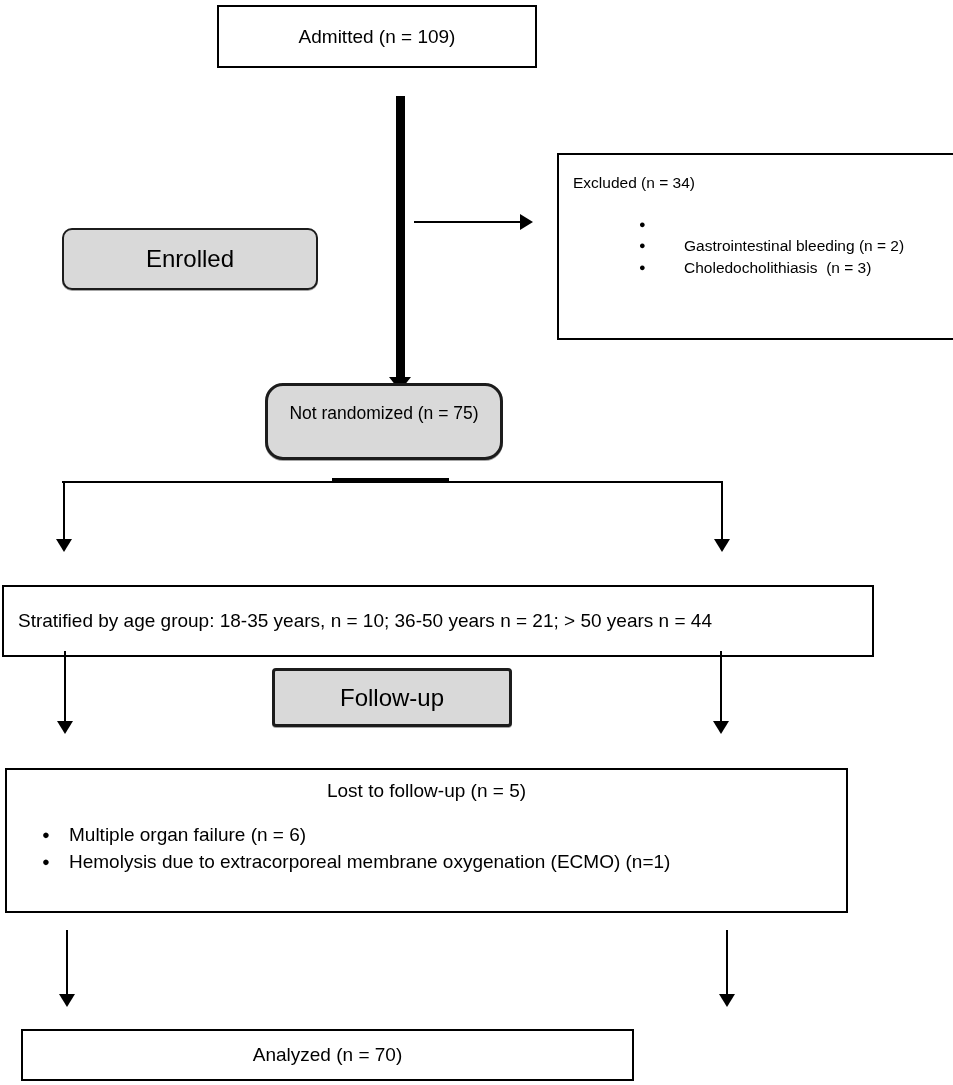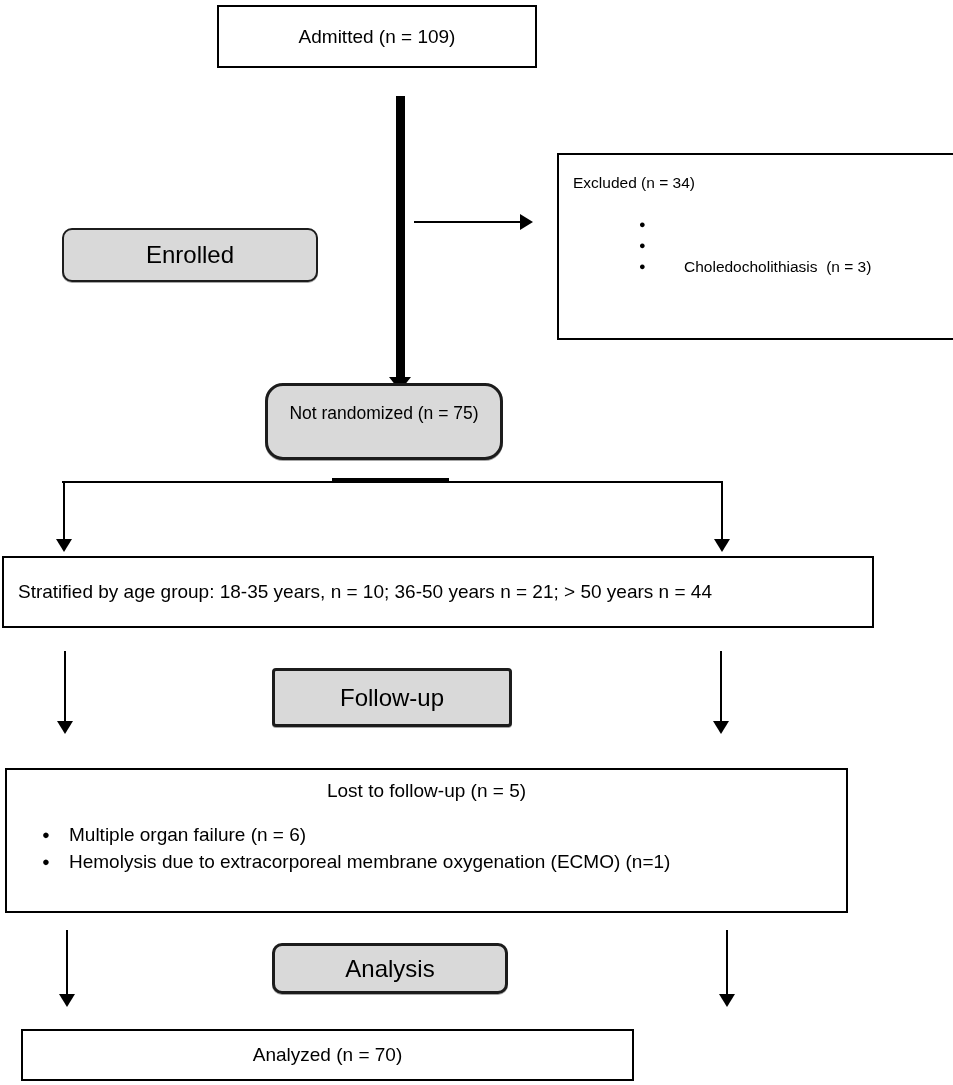--- a/index.html
+++ b/index.html
@@ -55,45 +55,46 @@
 
   <div class="abs rect-box" style="left:557px;top:153px;width:412px;height:187px;align-items:flex-start;justify-content:flex-start;">
     <div class="excluded-inner">
       <span class="list-box-title">Excluded (n = 34)</span>
       <ul class="dot-list">
         <li>
           <span class="bullet">●</span>
         </li>
         <li>
           <span class="bullet">●</span>
+          <span class="li-text">Gastrointestinal bleeding (n = 2)</span>
         </li>
         <li>
           <span class="bullet">●</span>
           <span class="li-text">Choledocholithiasis  (n = 3)</span>
         </li>
       </ul>
     </div>
   </div>
 
-  <div class="abs stage-box" style="left:62px;top:228px;width:256px;height:54px;border-radius:10px;font-size:24px;">
+  <div class="abs stage-box" style="left:62px;top:228px;width:256px;height:62px;border-radius:10px;font-size:24px;">
     <span>Enrolled</span>
   </div>
 
   <div class="abs stage-box" style="left:265px;top:383px;width:238px;height:77px;border-radius:18px;border-width:3px;font-size:17.5px;align-items:flex-start;padding-top:17px;">
     <span>Not randomized (n = 75)</span>
   </div>
 
   <div class="abs line" style="left:62px;top:481px;width:661px;height:2px;"></div>
   <div class="abs line" style="left:332px;top:478px;width:117px;height:5px;"></div>
   <div class="abs line" style="left:63px;top:481px;width:2px;height:58px;"></div>
   <div class="abs arrow-down" style="left:56px;top:539px;"></div>
   <div class="abs line" style="left:721px;top:481px;width:2px;height:58px;"></div>
   <div class="abs arrow-down" style="left:714px;top:539px;"></div>
 
-  <div class="abs rect-box" style="left:2px;top:556px;width:872px;height:72px;justify-content:flex-start;text-align:left;padding-left:14px;font-size:19px;">
+  <div class="abs rect-box" style="left:2px;top:585px;width:872px;height:72px;justify-content:flex-start;text-align:left;padding-left:14px;font-size:19px;">
     <span>Stratified by age group: 18-35 years, n = 10; 36-50 years n = 21; &gt; 50 years n = 44</span>
   </div>
 
   <div class="abs line" style="left:64px;top:651px;width:2px;height:70px;"></div>
   <div class="abs arrow-down" style="left:57px;top:721px;"></div>
   <div class="abs line" style="left:720px;top:651px;width:2px;height:70px;"></div>
   <div class="abs arrow-down" style="left:713px;top:721px;"></div>
 
   <div class="abs stage-box" style="left:272px;top:668px;width:240px;height:59px;border-radius:4px;border-width:3px;font-size:24px;">
     <span>Follow-up</span>
@@ -113,21 +114,18 @@
         </li>
       </ul>
     </div>
   </div>
 
   <div class="abs line" style="left:66px;top:930px;width:2px;height:64px;"></div>
   <div class="abs arrow-down" style="left:59px;top:994px;"></div>
   <div class="abs line" style="left:726px;top:930px;width:2px;height:64px;"></div>
   <div class="abs arrow-down" style="left:719px;top:994px;"></div>
 
-  <div class="abs stage-box" style="left:272px;top:943px;width:236px;height:51px;border-radius:10px;border-width:3px;font-size:24px;">
-    <span>Analysis</span>
-  </div>
 
   <div class="abs rect-box" style="left:21px;top:1029px;width:613px;height:52px;font-size:19px;">
     <span>Analyzed (n = 70)</span>
   </div>
 
 </div>
 
 </body></html>

